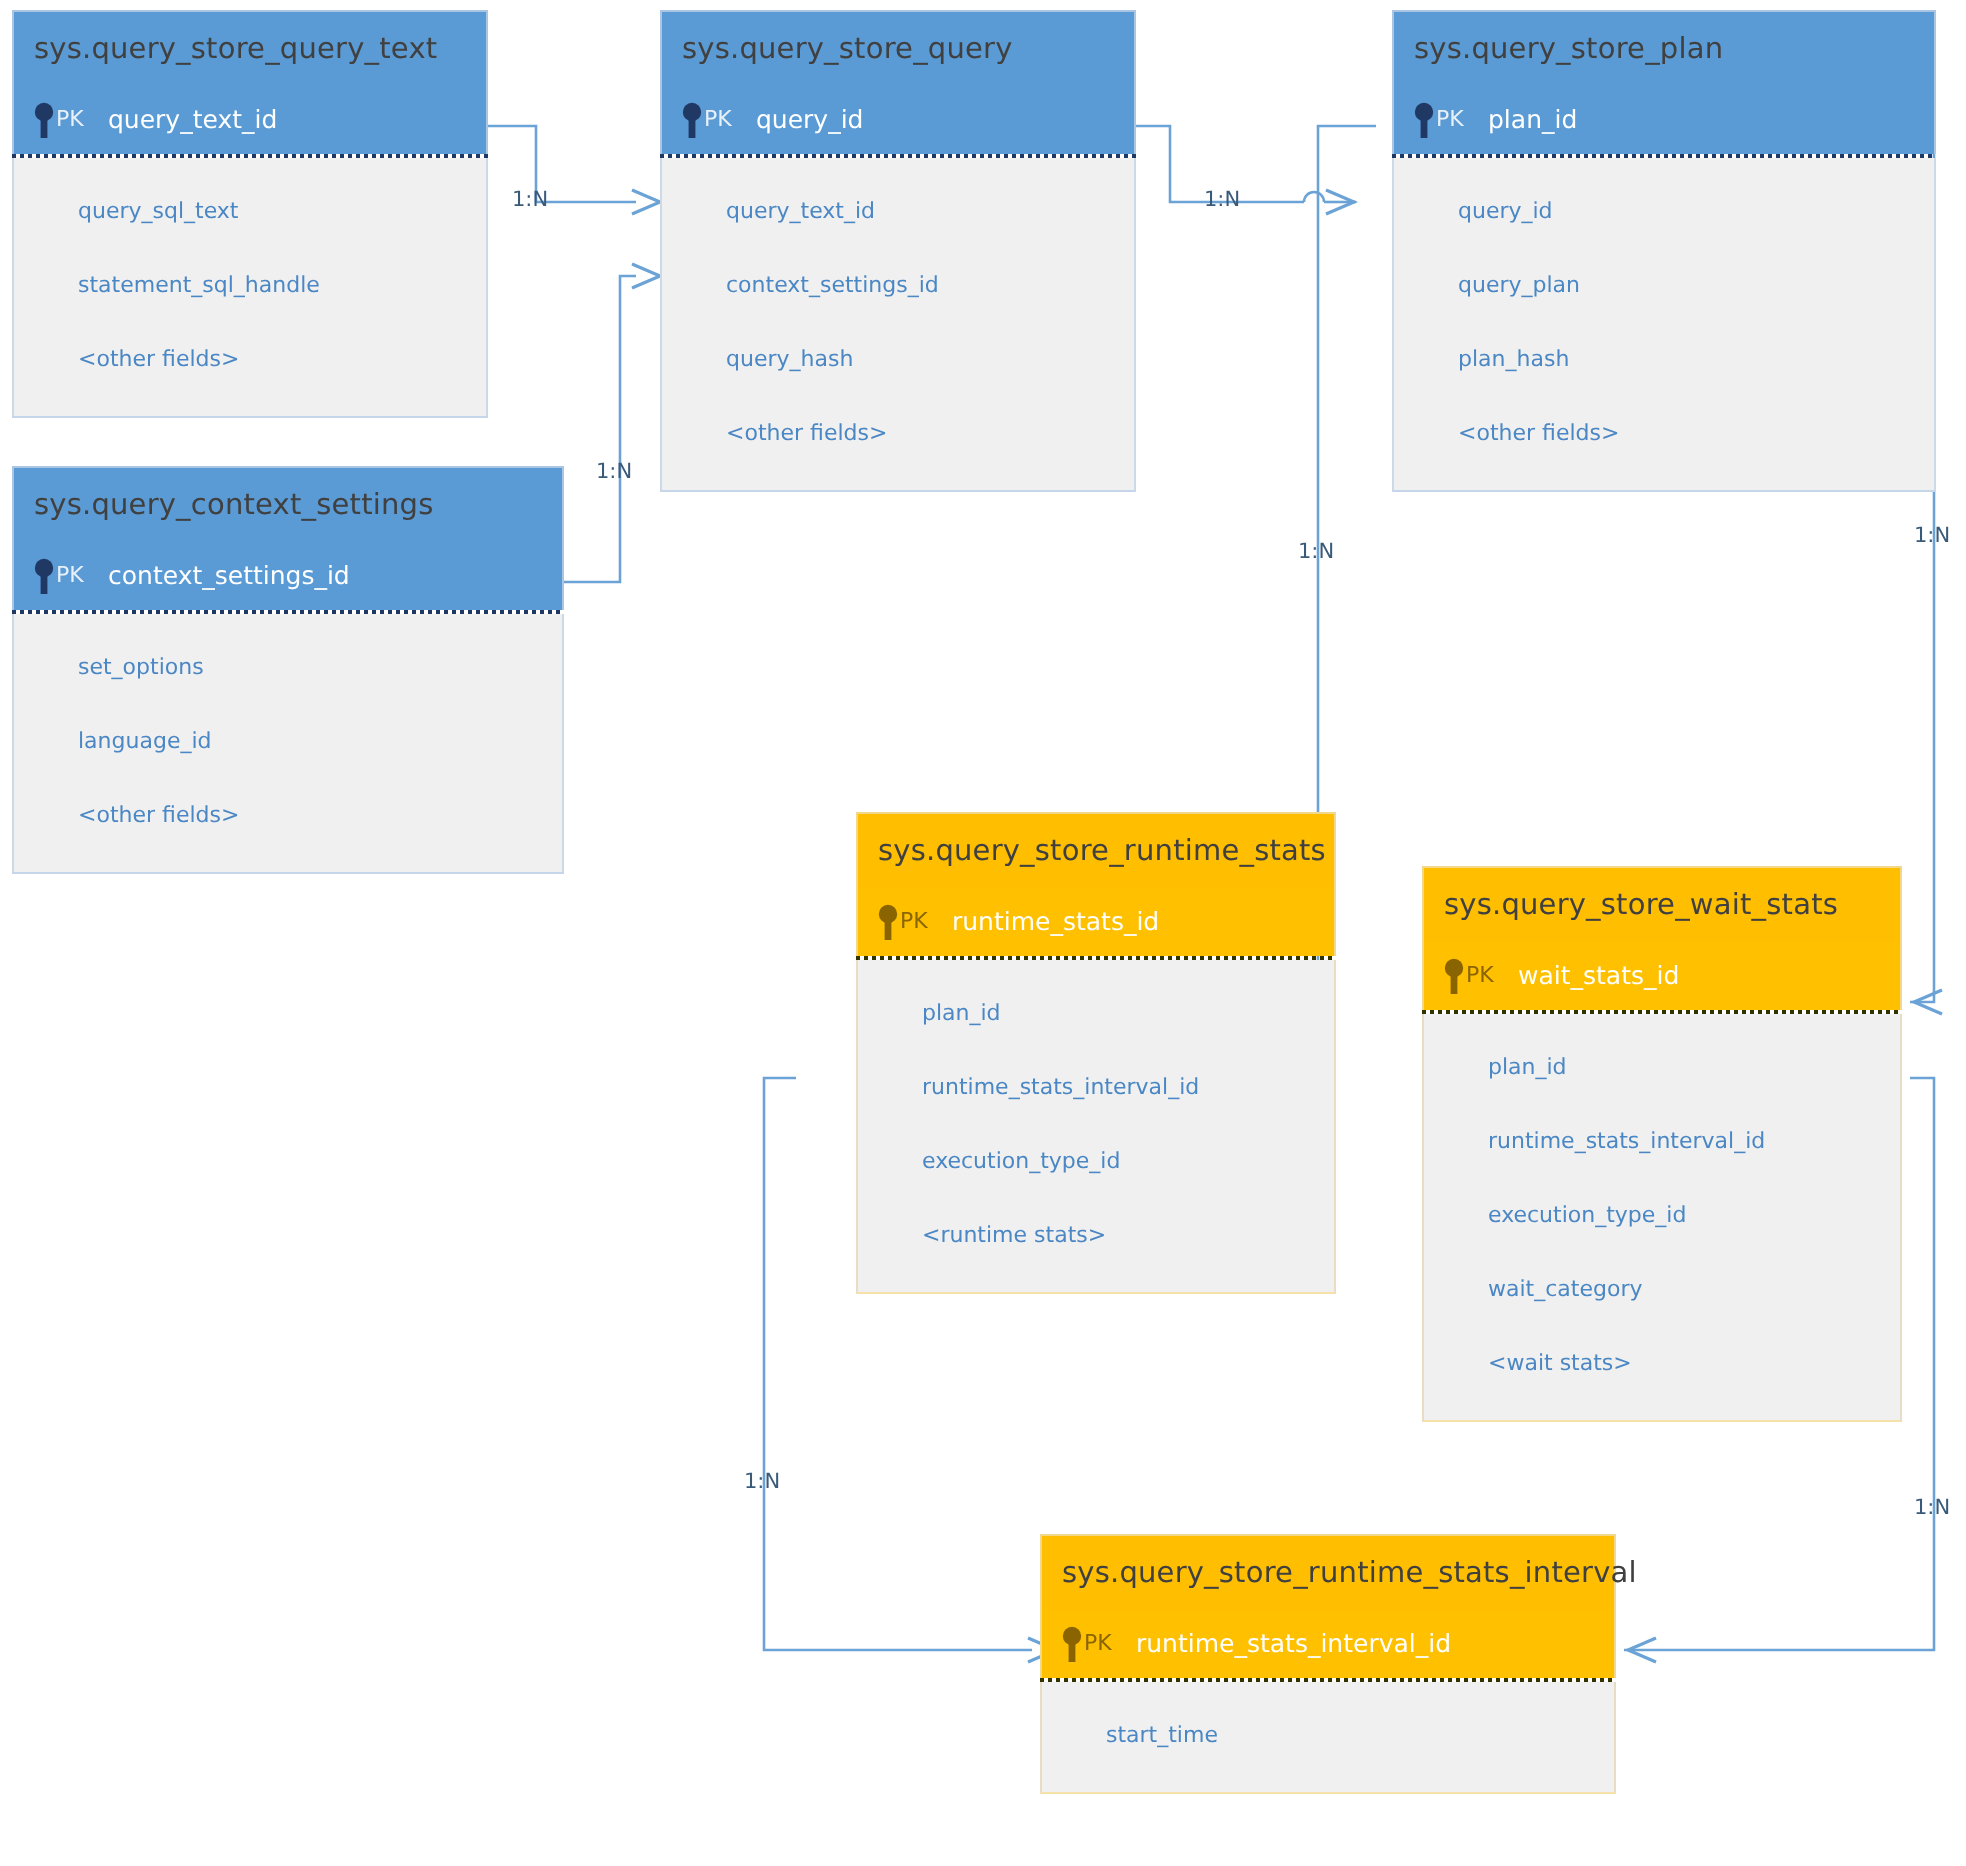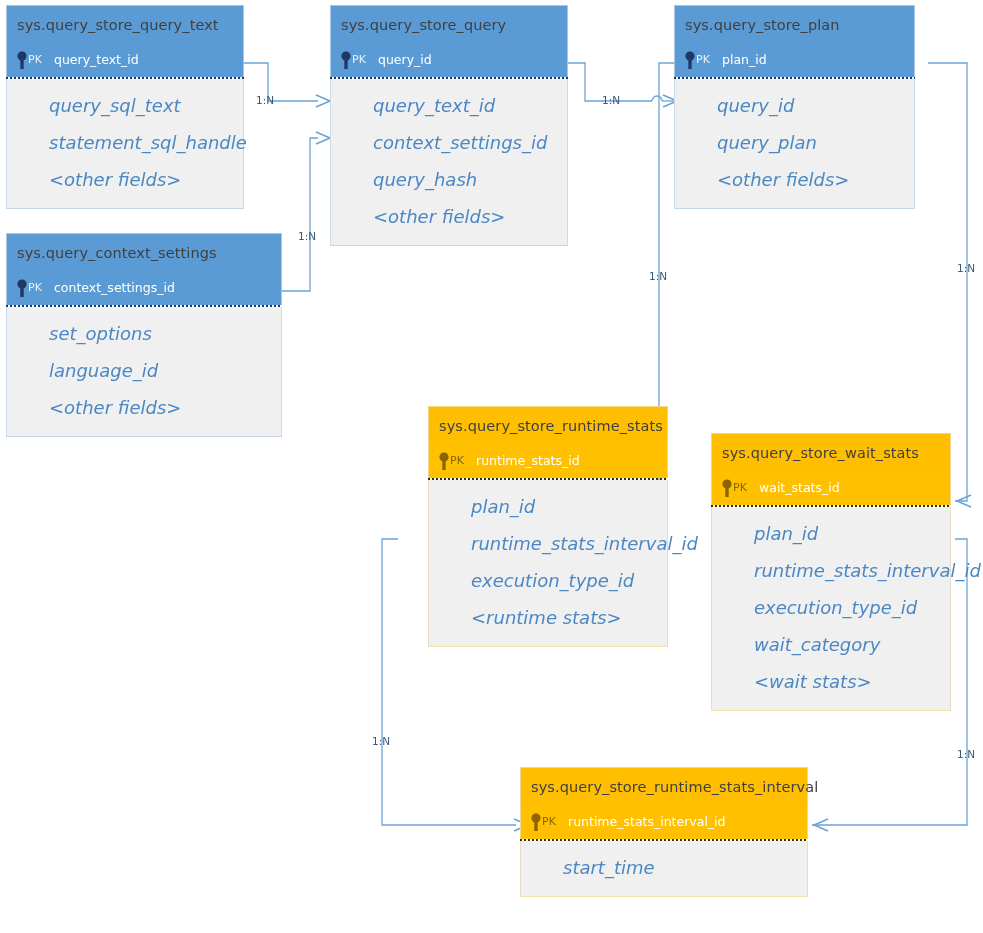--- a/index.html
+++ b/index.html
@@ -21,22 +21,22 @@
     font-size:12.5px;white-space:nowrap;
   }
   .entity .pkrow .keyicon{position:absolute;left:9px;top:8px;width:12px;height:19px;}
   .entity .pkrow .pklabel{position:absolute;left:21px;top:0;font-size:11px;line-height:34px;}
   .entity .pkrow .pkname{position:absolute;left:47px;top:0;line-height:34px;font-size:12.5px;}
   .entity .body{
     box-sizing:border-box;background:#f0f0f0;
     padding:8px 0 10px 0;border-bottom:1px solid;
   }
   .entity .body .fld{
-    height:37px;line-height:37px;padding-left:42px;font-size:18px;
-    color:#4a87c4;white-space:nowrap;font-style:italic;
+    height:37px;line-height:37px;padding-left:32px;font-size:11px;
+    color:#4a87c4;white-space:nowrap;
   }
   .entity .dash{height:2px;background-repeat:repeat-x;background-size:4px 2px;}
 
   
   .e-blue .hdr{background:#5b9bd5;border:1px solid #a9c6e3;border-bottom:none;}
   .e-blue .pkrow{background:#5b9bd5;color:#ffffff;border-left:1px solid #a9c6e3;border-right:1px solid #a9c6e3;}
   .e-blue .pkrow .pklabel{color:#e8f0f8;}
   .e-blue .pkrow .pkname{color:#ffffff;}
   .e-blue .dash{background-image:linear-gradient(to right,#1f3864 0 2px,transparent 2px 4px);}
   .e-blue .body{border-left:1px solid #ccd9e8;border-right:1px solid #ccd9e8;border-bottom-color:#c5d6ea;}
@@ -148,34 +148,35 @@
     </div>
     <div class="dash"></div>
     <div class="body">
       <div class="fld">query_text_id</div>
       <div class="fld">context_settings_id</div>
       <div class="fld">query_hash</div>
       <div class="fld">&lt;other fields&gt;</div>
     </div>
   </div>
 
-  <div class="entity e-blue" style="left:674px;top:5px;width:241px;">
+  <div class="entity e-blue" style="left:696px;top:5px;width:272px;">
     <div class="hdr">sys.query_store_plan</div>
     <div class="pkrow">
       <svg class="keyicon" viewBox="0 0 12 19">
         <circle cx="6" cy="5" r="4.6" fill="#1f3864"></circle>
           <rect x="4.3" y="8" width="3.4" height="10" fill="#1f3864"></rect>
       </svg>
       <span class="pklabel">PK</span>
       <span class="pkname">plan_id</span>
     </div>
     <div class="dash"></div>
     <div class="body">
       <div class="fld">query_id</div>
       <div class="fld">query_plan</div>
+      <div class="fld">plan_hash</div>
       <div class="fld">&lt;other fields&gt;</div>
     </div>
   </div>
 
   <div class="entity e-orange" style="left:400px;top:406px;width:240px;margin-left:28px;">
     <div class="hdr">sys.query_store_runtime_stats</div>
     <div class="pkrow">
       <svg class="keyicon" viewBox="0 0 12 19">
         <circle cx="6" cy="5" r="4.6" fill="#8a6400"></circle>
           <rect x="4.3" y="8" width="3.4" height="10" fill="#8a6400"></rect>

